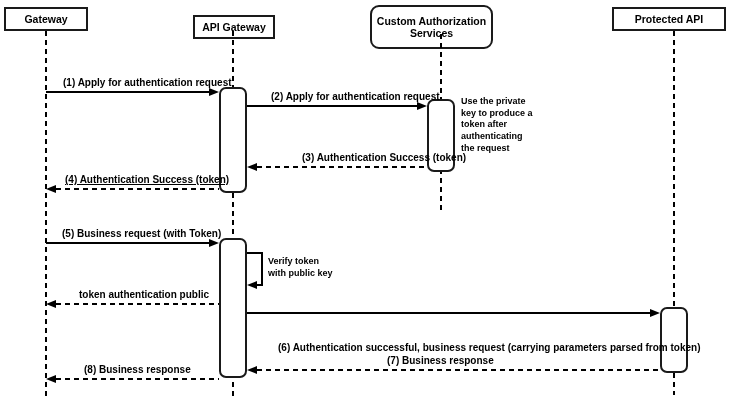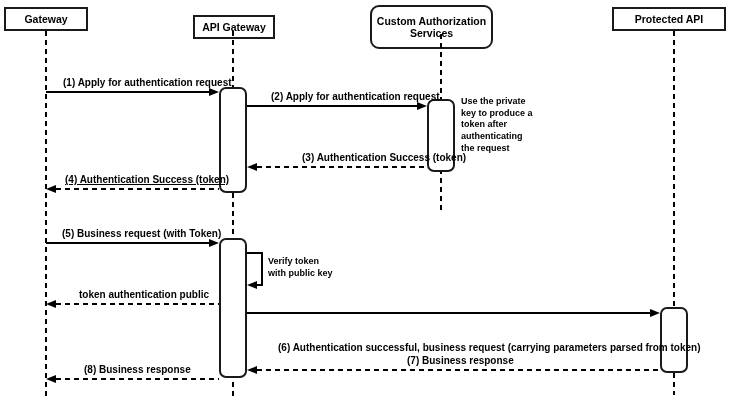--- a/index.html
+++ b/index.html
@@ -161,21 +161,21 @@
     <div class="ah-l" style="left:46px; top:300px;"></div>
   </div>
 
   <div>
     <div class="mlabel" style="left:278px; top:298px;margin-top:44px;">(6) Authentication successful, business request (carrying parameters parsed from token)</div>
     <div class="solid" style="left:247px; top:312px; width:403px;"></div>
     <div class="ah-r" style="left:650px; top:309px;"></div>
   </div>
 
   <div>
-    <div class="mlabel" style="left:407px; top:355px;">(7) Business response</div>
+    <div class="mlabel" style="left:387px; top:355px;">(7) Business response</div>
     <div class="dash" style="left:257px; top:369px; width:403px;"></div>
     <div class="ah-l" style="left:247px; top:366px;"></div>
   </div>
 
   <div>
     <div class="mlabel" style="left:84px; top:364px;text-align:right;">(8) Business response</div>
     <div class="dash" style="left:56px; top:378px; width:163px;"></div>
     <div class="ah-l" style="left:46px; top:375px;"></div>
   </div>
 

